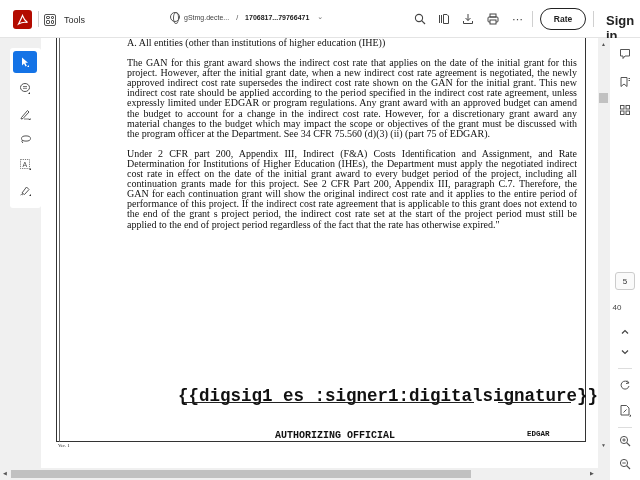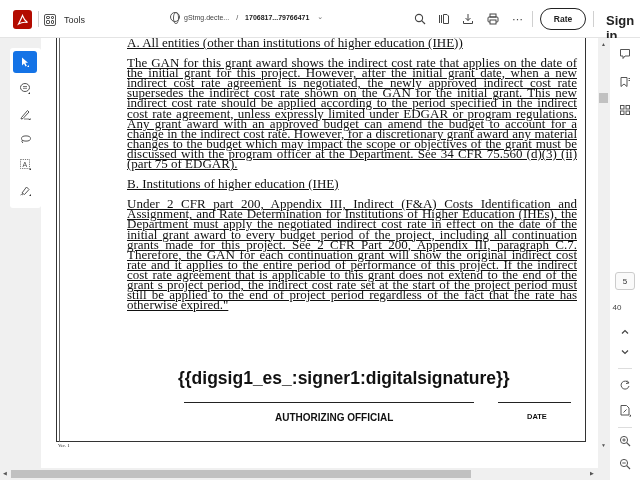--- a/index.html
+++ b/index.html
@@ -19,24 +19,24 @@
     .tb-icon { position: absolute; top: 11px; width: 16px; height: 16px; display: flex; align-items: center; justify-content: center; color: #444; font-size: 11px; }
     .share-btn { position: absolute; left: 540px; top: 8px; width: 46px; height: 22px; border: 1.5px solid #222; border-radius: 11px; font-size: 8.5px; font-weight: bold; display: flex; align-items: center; justify-content: center; color: #222; background: #fff; }
     .signin { position: absolute; left: 606px; top: 13px; font-size: 13px; color: #222; font-weight: bold; }
     .left-panel { position: absolute; left: 10px; top: 48px; width: 31px; height: 160px; background: #fff; border-radius: 3px; }
     .ltool { position: absolute; left: 3px; width: 24px; height: 22px; display: flex; align-items: center; justify-content: center; border-radius: 3px; }
     .ltool.active { background: #1473e6; }
     .leftgutter { position: absolute; left: 0; top: 38px; width: 41px; height: 430px; background: #f0f0f0; }
     .viewer { position: absolute; left: 41px; top: 38px; width: 557px; height: 430px; background: #fff; overflow: hidden; }
     .page-frame { position: absolute; left: 15px; top: -10px; width: 530px; height: 414px; border-left: 1px solid #333; border-bottom: 1px solid #333; }
     .page-inner { position: absolute; left: 18px; top: -10px; width: 527px; height: 414px; border-left: 1.5px solid #666; border-right: 1px solid #333; }
-    .content { position: absolute; left: 86px; top: 0; width: 450px; font-family: "Liberation Serif", serif; font-size: 13px; line-height: 10.1px; color: #111; text-decoration: underline; }
+    .content { position: absolute; left: 86px; top: 0; width: 450px; font-family: "Liberation Serif", serif; font-size: 10px; line-height: 10.1px; color: #111; }
     .content p { margin-bottom: 10px; text-align: justify; }
     .content p.heading { margin-bottom: 10px; }
-    .sigline { position: absolute; font-family: Liberation Sans, sans-serif; font-weight: bold; color: #111; }
+    .sigline { position: absolute; font-family: Liberation Mono, monospace; font-weight: bold; color: #111; margin-top: 18px; }
     .rule { position: absolute; height: 1px; background: #222; }
     .ver { position: absolute; left: 17px; top: 405px; font-family: "Liberation Serif", serif; font-size: 5px; color: #222; }
     .vscroll { position: absolute; left: 598px; top: 38px; width: 12px; height: 430px; background: #f0f0f0; }
     .vthumb { position: absolute; left: 1px; top: 55px; width: 9px; height: 10px; background: #c1c1c1; }
     .hscroll { position: absolute; left: 0; top: 468px; width: 610px; height: 12px; background: #f0f0f0; }
     .hthumb { position: absolute; left: 11px; top: 2px; width: 460px; height: 8px; background: #c1c1c1; }
     .rightpanel { position: absolute; left: 610px; top: 38px; width: 30px; height: 442px; background: #fff; }
     .ricon { position: absolute; left: 7px; width: 16px; height: 16px; display: flex; align-items: center; justify-content: center; color: #555; font-size: 10px; }
     .pagebox { position: absolute; left: 5px; top: 234px; width: 20px; height: 18px; border: 1px solid #ccc; border-radius: 3px; font-size: 8px; color: #333; display: flex; align-items: center; justify-content: center; background: #fafafa; }
     .totalpages { position: absolute; left: 0; top: 265px; width: 14px; text-align: center; font-size: 8px; color: #444; }
@@ -146,28 +146,27 @@
       </svg>
   </div>
 </div>
 
 <div class="viewer">
   <div class="page-frame"></div>
   <div class="page-inner"></div>
   <div class="content">
     <p class="heading">A. All entities (other than institutions of higher education (IHE))</p>
     <p>The GAN for this grant award shows the indirect cost rate that applies on the date of the initial grant for this project. However, after the initial grant date, when a new indirect cost rate agreement is negotiated, the newly approved indirect cost rate supersedes the indirect cost rate shown on the GAN for the initial grant. This new indirect cost rate should be applied according to the period specified in the indirect cost rate agreement, unless expressly limited under EDGAR or program regulations. Any grant award with an approved budget can amend the budget to account for a change in the indirect cost rate. However, for a discretionary grant award any material changes to the budget which may impact the scope or objectives of the grant must be discussed with the program officer at the Department. See 34 CFR 75.560 (d)(3) (ii) (part 75 of EDGAR).</p>
-    <p class="heading">B. Institutions of higher education (IHE)</p>
     <p>Under 2 CFR part 200, Appendix III, Indirect (F&amp;A) Costs Identification and Assignment, and Rate Determination for Institutions of Higher Education (IHEs), the Department must apply the negotiated indirect cost rate in effect on the date of the initial grant award to every budget period of the project, including all continuation grants made for this project. See 2 CFR Part 200, Appendix III, paragraph C.7. Therefore, the GAN for each continuation grant will show the original indirect cost rate and it applies to the entire period of performance of this project. If the indirect cost rate agreement that is applicable to this grant does not extend to the end of the grant s project period, the indirect cost rate set at the start of the project period must still be applied to the end of project period regardless of the fact that the rate has otherwise expired."</p>
   </div>
   <div class="sigline" style="left:137px; top:330px; font-size:17.5px;">{{digsig1_es_:signer1:digitalsignature}}</div>
   <div class="rule" style="left:143px; top:364px; width:290px;"></div>
   <div class="rule" style="left:457px; top:364px; width:73px;"></div>
   <div class="sigline" style="left:234px; top:374px; font-size:10px;">AUTHORIZING OFFICIAL</div>
-  <div class="sigline" style="left:486px; top:374px; font-size:7.5px;">DATE</div>
+  <div class="sigline" style="left:486px; top:374px; font-size:7.5px;">EDGAR</div>
   <div class="ver">Ver. 1</div>
 </div>
 
 <div class="vscroll">
   <div style="position:absolute; left:3px; top:3px; font-size:5px; color:#555;">▲</div>
   <div class="vthumb"></div>
   <div style="position:absolute; left:3px; top:404px; font-size:5px; color:#555;">▼</div>
 </div>
 
 <div class="hscroll">

